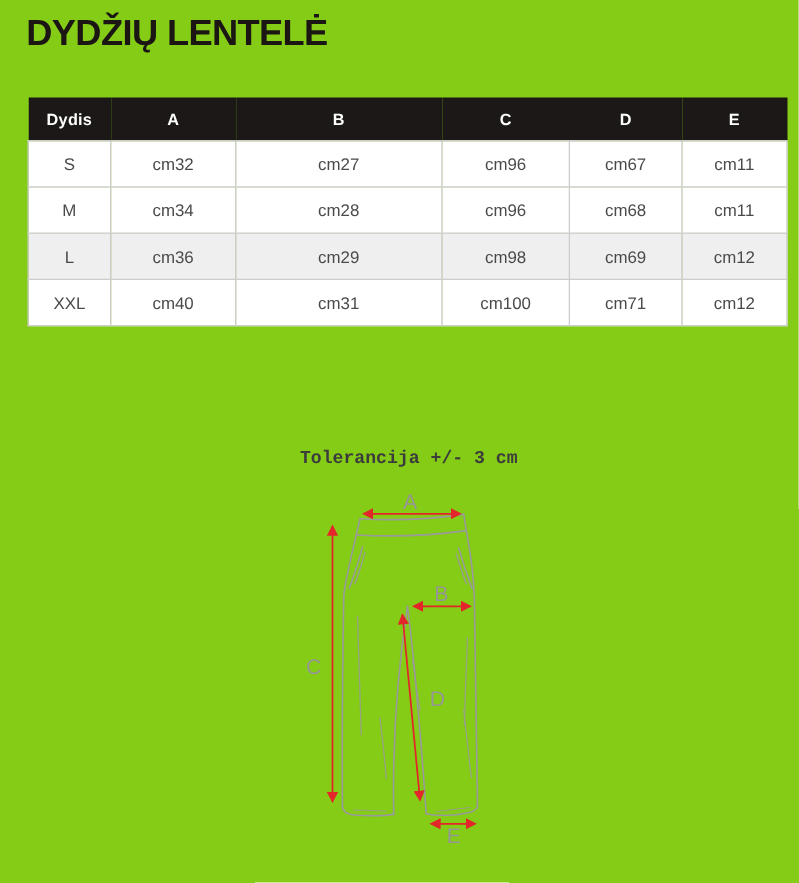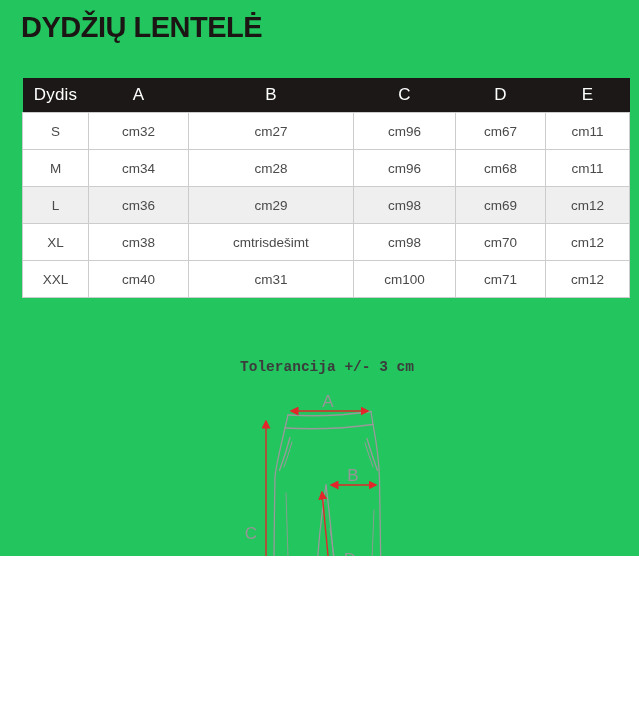--- a/index.html
+++ b/index.html
@@ -1,31 +1,31 @@
 <!DOCTYPE html>
 <html><head>
 <meta charset="utf-8">
 <style>
   html,body{margin:0;padding:0;background:#ffffff;}
   .page{
-    position:relative;width:639px;height:556px;background:#22c55e;overflow:hidden;
+    position:relative;width:639px;height:706px;background:#84cc16;overflow:hidden;
     font-family:"Liberation Sans",sans-serif;
   }
   .page-title{
     position:absolute;left:21px;top:11px;margin:0;
     font-size:29px;font-weight:900;letter-spacing:-0.5px;color:#1b1614;
   }
   .size-table-wrap{position:absolute;left:22px;top:78px;}
   table.size-table{
     border-collapse:collapse;table-layout:fixed;width:607px;
     font-size:13.5px;color:#4a4a4a;
   }
   table.size-table thead th{
-    background:#1b1817;color:#ffffff;font-weight:normal;
-    height:32px;border:0;text-align:center;font-size:17px;letter-spacing:0.2px;
+    background:#1b1817;color:#ffffff;font-weight:bold;
+    height:32px;border:0;text-align:center;font-size:13px;letter-spacing:0.2px;
   }
   table.size-table tbody td{
     height:34px;border:1px solid #cccccc;text-align:center;background:#ffffff;
   }
   table.size-table tbody tr.highlight td{background:#efefef;}
   .tolerance-note{
     position:absolute;left:177px;top:359px;width:300px;text-align:center;
     font-size:14.5px;font-weight:bold;color:#3c3c3c;font-family:Liberation Mono, monospace;
   }
   .pants-svg{position:absolute;left:240px;top:390px;}
@@ -77,28 +77,20 @@
           <td>cm96</td>
           <td>cm68</td>
           <td>cm11</td>
         </tr>
         <tr class="highlight">
           <td>L</td>
           <td>cm36</td>
           <td>cm29</td>
           <td>cm98</td>
           <td>cm69</td>
-          <td>cm12</td>
-        </tr>
-        <tr>
-          <td>XL</td>
-          <td>cm38</td>
-          <td>cmtrisdešimt</td>
-          <td>cm98</td>
-          <td>cm70</td>
           <td>cm12</td>
         </tr>
         <tr>
           <td>XXL</td>
           <td>cm40</td>
           <td>cm31</td>
           <td>cm100</td>
           <td>cm71</td>
           <td>cm12</td>
         </tr>

